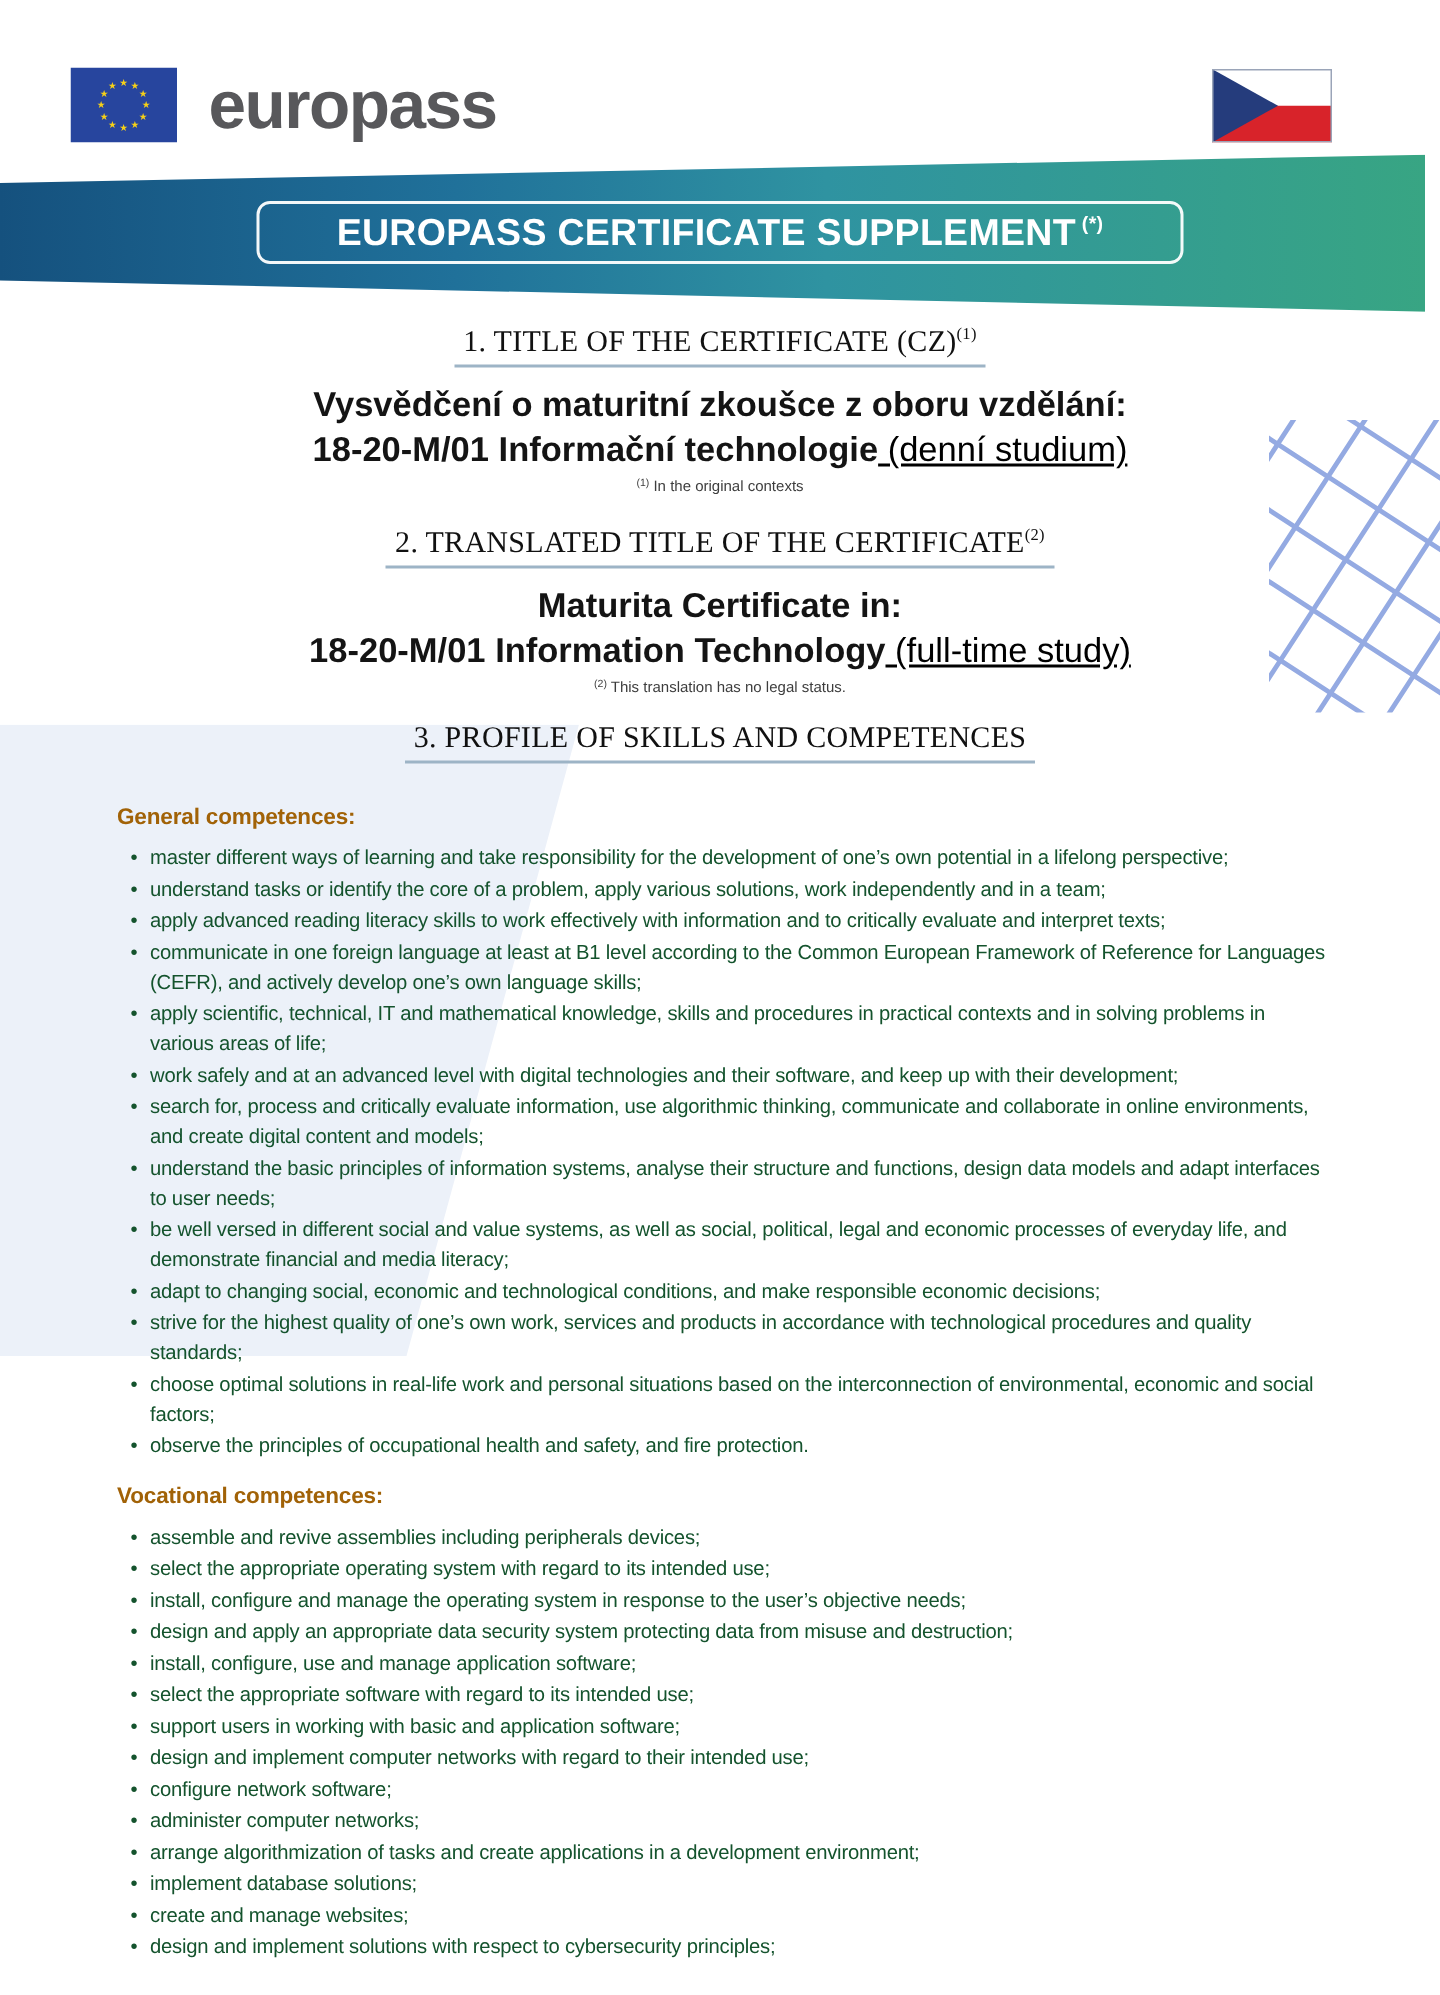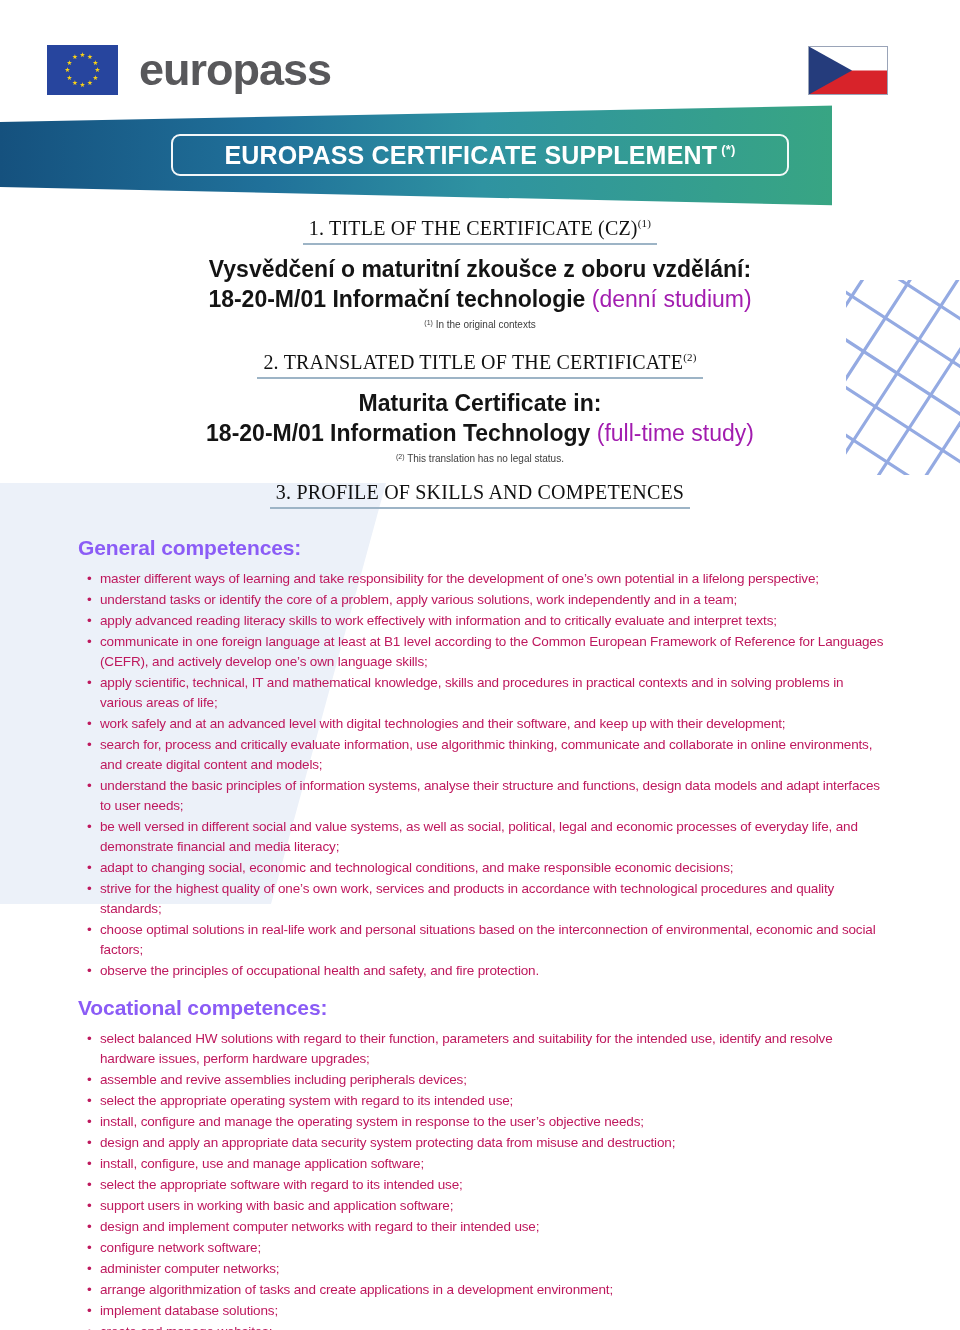--- a/index.html
+++ b/index.html
@@ -22,21 +22,21 @@
   .logo-row { position:absolute; left:47px; top:45px; height:50px; display:flex; align-items:center; }
   .eu-flag { width:71px; height:50px; display:block; }
   .wordmark {
     margin-left:21px; font-size:45px; font-weight:700; letter-spacing:-1px;
     color:var(--wordmark-gray,#58585b); line-height:50px;
   }
   .cz-flag { position:absolute; left:808px; top:46px; width:80px; height:49px; display:block; }
 
   
   .banner {
-    position:absolute; left:0; top:98px; width:832px; height:114px;
+    position:absolute; left:0; top:98px; width:950px; height:114px;
     background:linear-gradient(90deg,
       var(--banner-blue,#15517e) 0%, #20719a 32%,
       var(--banner-teal,#2f93a1) 58%, var(--banner-green,#38a583) 100%);
     clip-path:polygon(0 24px, 960px 5px, 960px 110px, 0 89px);
   }
   .banner-box {
     position:absolute; left:171px; top:36px; width:618px; height:42px;
     border:2px solid rgba(255,255,255,.95); border-radius:9px;
     display:flex; align-items:center; justify-content:center;
   }
@@ -45,35 +45,35 @@
 
   
   .doc { position:relative; padding-top:212px; text-align:center; }
   .sec-heading {
     display:inline-block; font-size:20px; line-height:23px; font-weight:400;
     color:#111; letter-spacing:.2px;
     border-bottom:2px solid var(--underline-blue,#9db4c6); padding:0 6px 3px 6px;font-family:Liberation Serif, serif;
   }
   .sec-heading .sup { font-size:11px; vertical-align:8px; }
   .big-line { font-size:23px; line-height:30px; font-weight:700; color:#141414; }
-  .big-line .normal { font-weight:400; color:#a21caf; }
+  .big-line .normal { font-weight:400; color:#000000;text-decoration:underline; }
   .footnote { font-size:10px; line-height:13px; color:#3d3d3d; margin-top:2px; }
   .footnote .sup { font-size:7px; vertical-align:3px; }
   .mt-s1 { margin-top:0; }
   .block-gap { margin-top:9px; }
   .sec2-gap { margin-top:15px; }
   .sec3-gap { margin-top:16px; }
 
   
   .comp { position:relative; margin:27px 74px 0 78px; text-align:left; }
-  .comp-title { font-size:21px; font-weight:700; color:#8b5cf6; letter-spacing:-.1px; }
+  .comp-title { font-size:15px; font-weight:700; color:#a16207; letter-spacing:-.1px; }
   .comp ul { list-style:none; margin:9px 0 0 0; }
   .comp li {
     position:relative; padding-left:22px; font-size:13.5px; line-height:20px;
-    letter-spacing:-.15px; color:#be185d; margin-bottom:1px;
+    letter-spacing:-.15px; color:#14532d; margin-bottom:1px;
   }
   .comp li::before { content:"\2022"; position:absolute; left:9px; top:0; font-size:13.5px; }
   .voc-gap { margin-top:15px; }
 </style>
 </head>
 <body>
 
 <div class="page">
 
   <div class="light-panel"></div>
@@ -172,21 +172,20 @@
           <li>be well versed in different social and value systems, as well as social, political, legal and economic processes of everyday life, and demonstrate financial and media literacy;</li>
           <li>adapt to changing social, economic and technological conditions, and make responsible economic decisions;</li>
           <li>strive for the highest quality of one’s own work, services and products in accordance with technological procedures and quality standards;</li>
           <li>choose optimal solutions in real-life work and personal situations based on the interconnection of environmental, economic and social factors;</li>
           <li>observe the principles of occupational health and safety, and fire protection.</li>
         </ul>
 
       <div class="comp-title voc-gap">Vocational competences:</div>
       <ul>
 
-      <li>select balanced HW solutions with regard to their function, parameters and suitability for the intended use, identify and resolve hardware issues, perform hardware upgrades;</li>
           <li>assemble and revive assemblies including peripherals devices;</li>
           <li>select the appropriate operating system with regard to its intended use;</li>
           <li>install, configure and manage the operating system in response to the user’s objective needs;</li>
           <li>design and apply an appropriate data security system protecting data from misuse and destruction;</li>
           <li>install, configure, use and manage application software;</li>
           <li>select the appropriate software with regard to its intended use;</li>
           <li>support users in working with basic and application software;</li>
           <li>design and implement computer networks with regard to their intended use;</li>
           <li>configure network software;</li>
           <li>administer computer networks;</li>

